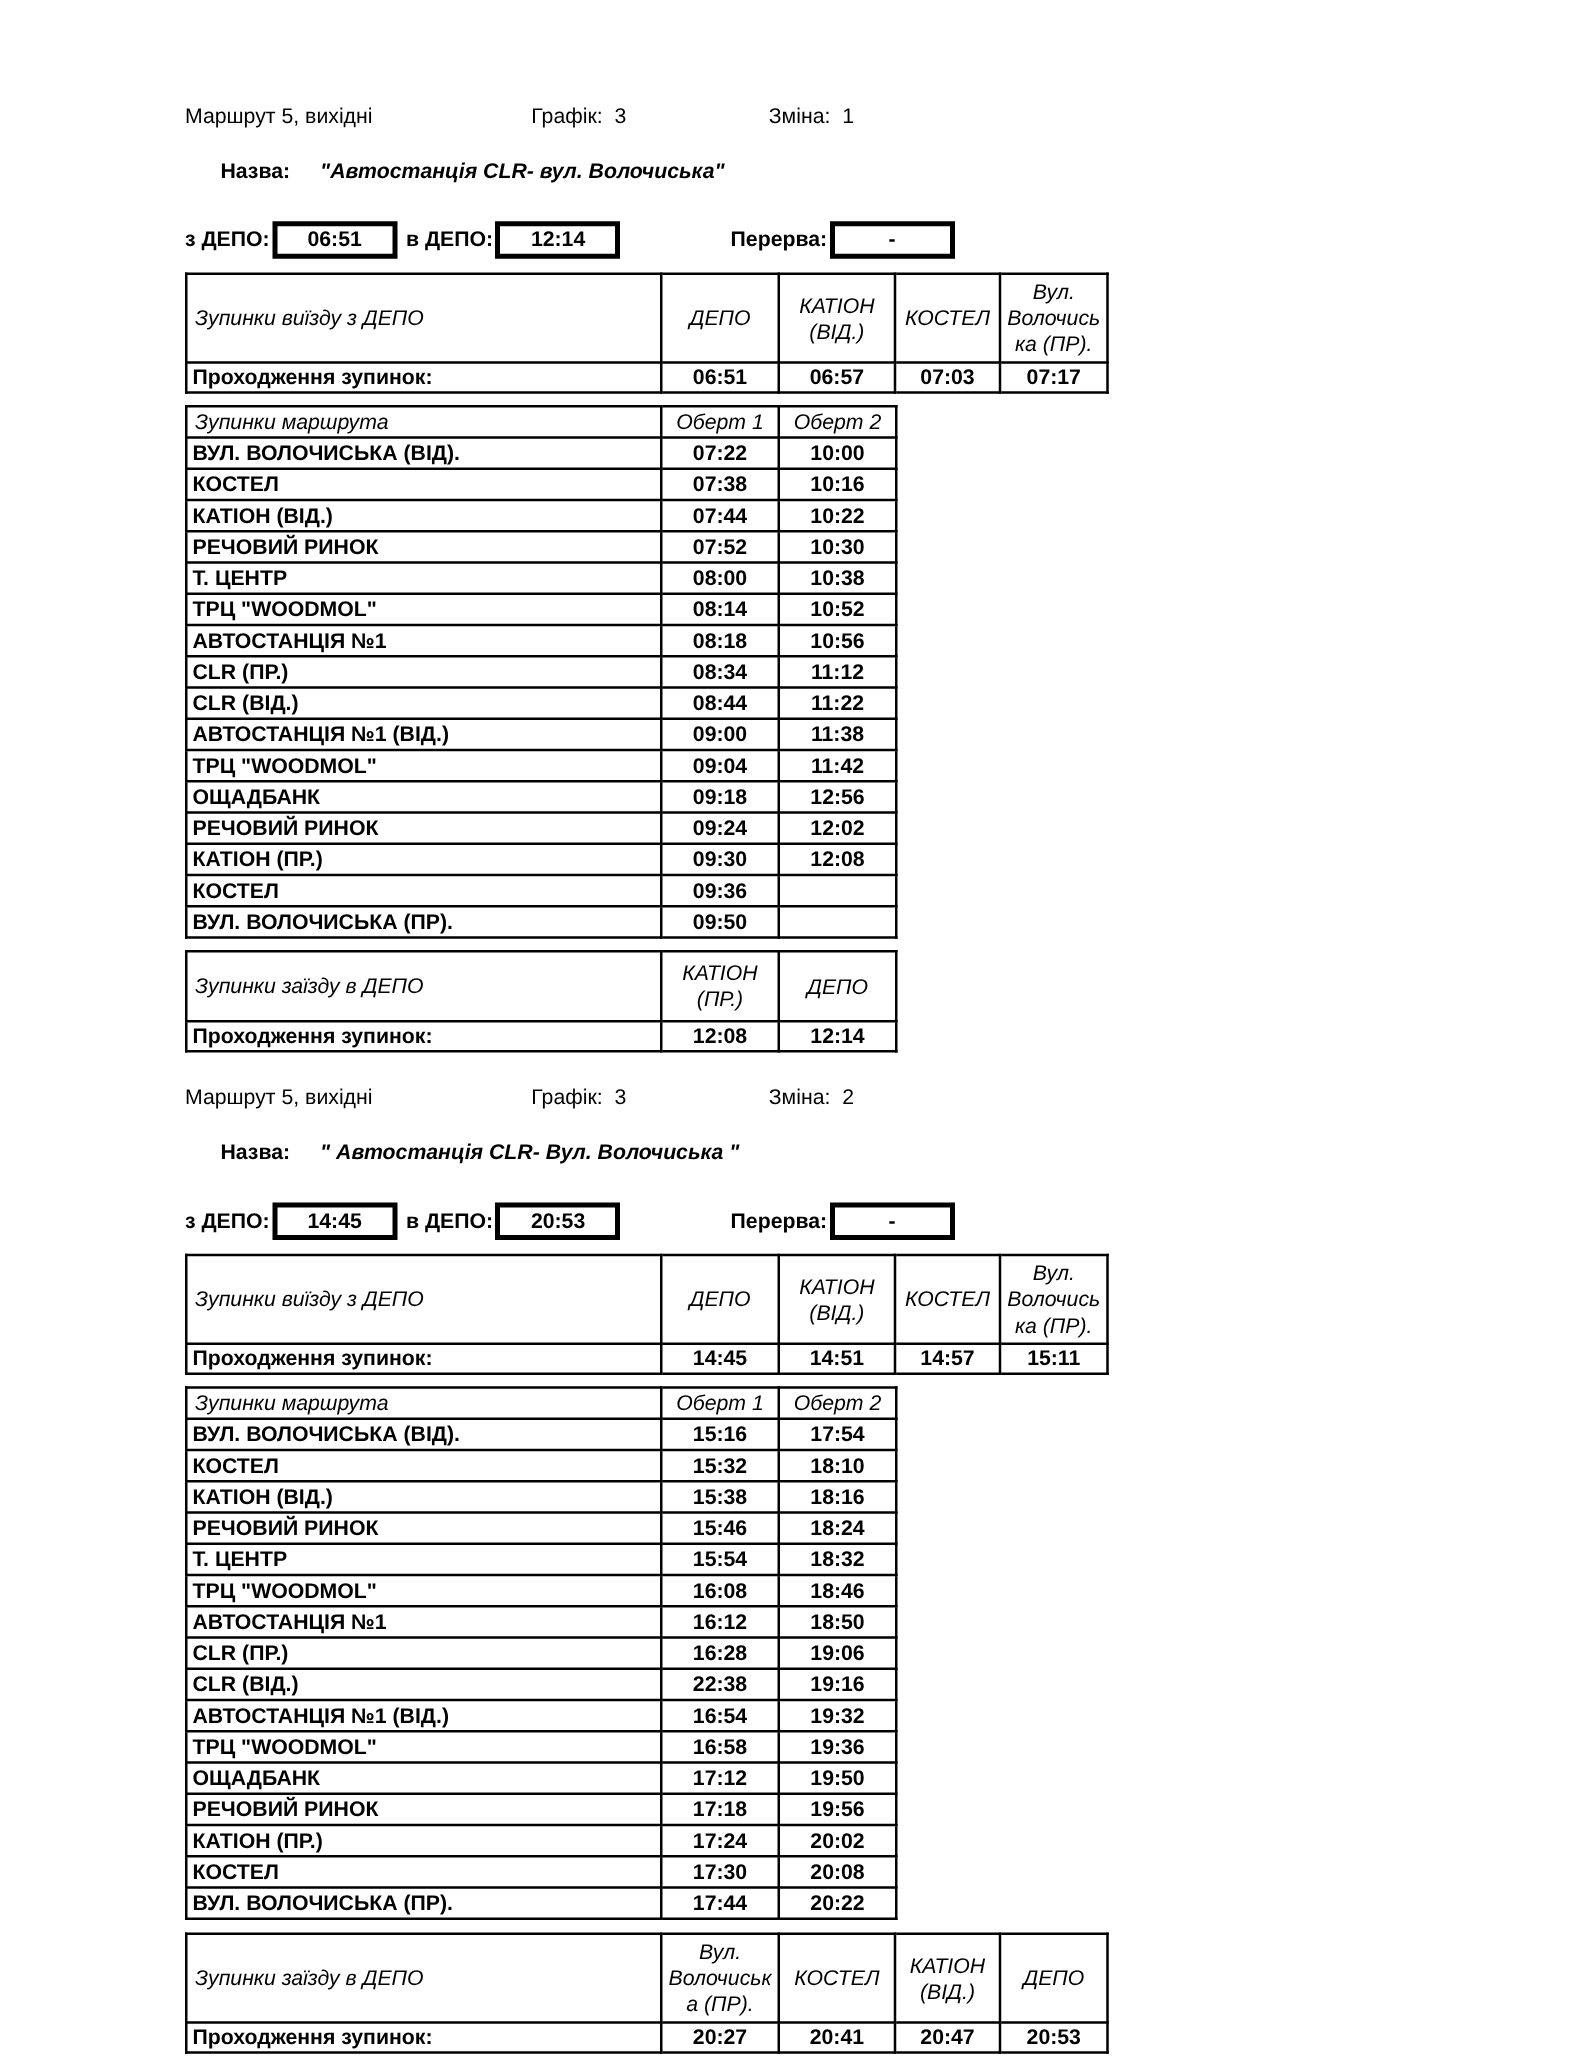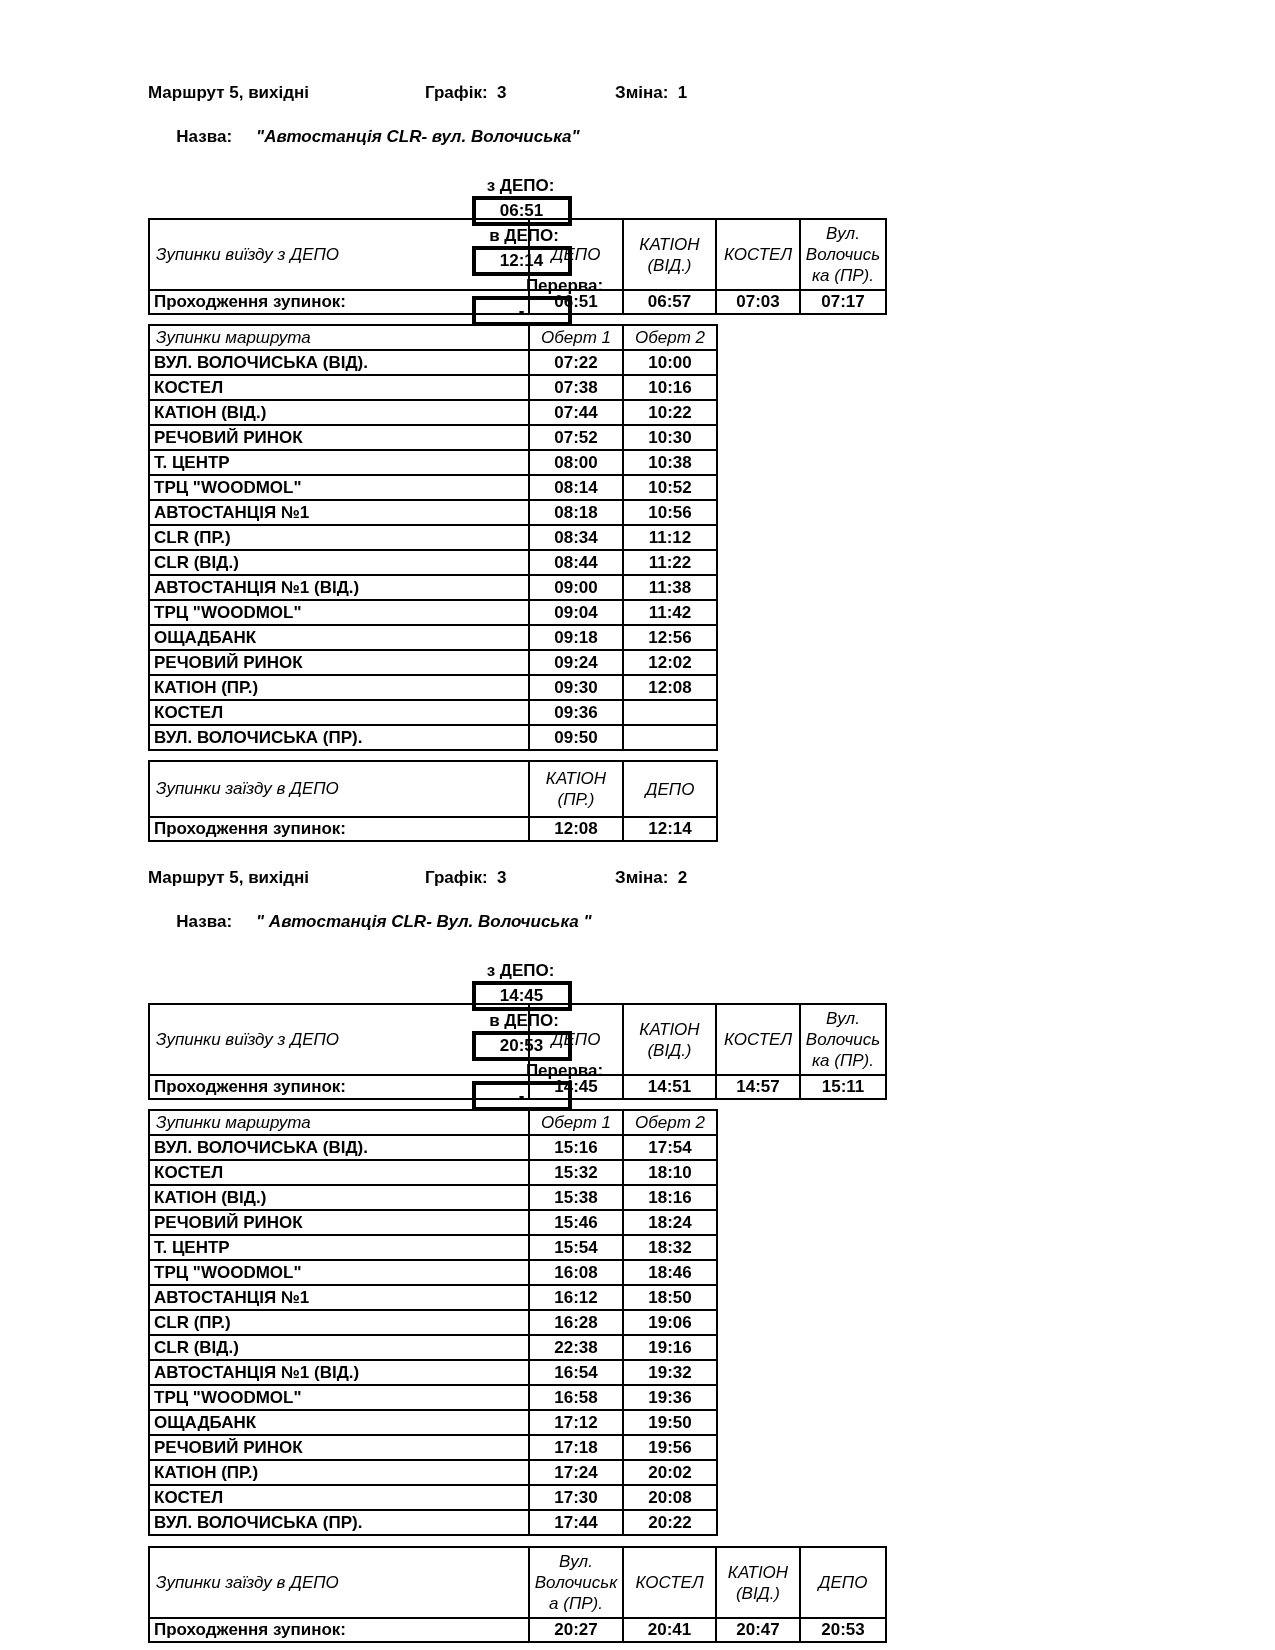--- a/index.html
+++ b/index.html
@@ -5,27 +5,27 @@
   html,body { margin:0; padding:0; }
   body {
     width:1275px; height:1650px; position:relative;
     background:#ffffff; color:#000000;
     font-family:"Liberation Sans", sans-serif;
     font-size:17px;
   }
   .content { position:absolute; left:148px; top:83px; width:745px; }
 
   
-  .title-row { display:flex; font-weight:bold; white-space:pre; }
+  .title-row { display:flex; font-weight:normal; white-space:pre; }
   .title-route { width:277px; }
   .title-group { width:190px; }
   .name-row { margin-top:4px; font-weight:bold; white-space:pre; }
   .route-name { font-style:italic; margin-left:24px; }
 
-  .depot-row { display:flex; align-items:center; margin-top:9px; font-weight:bold; height:32px;flex-direction:column; }
+  .depot-row { display:flex; align-items:center; margin-top:9px; font-weight:bold; height:32px; }
   .timebox {
     display:inline-block; box-sizing:border-box; width:100px; height:30px;
     border:4px solid #000; text-align:center; line-height:22px;
     font-weight:bold; margin-left:2px;
   }
   .lbl-vdepo { margin-left:7px; }
   .lbl-break { margin-left:88px; }
 
   
   table.tbl { border-collapse:collapse; table-layout:fixed; }

